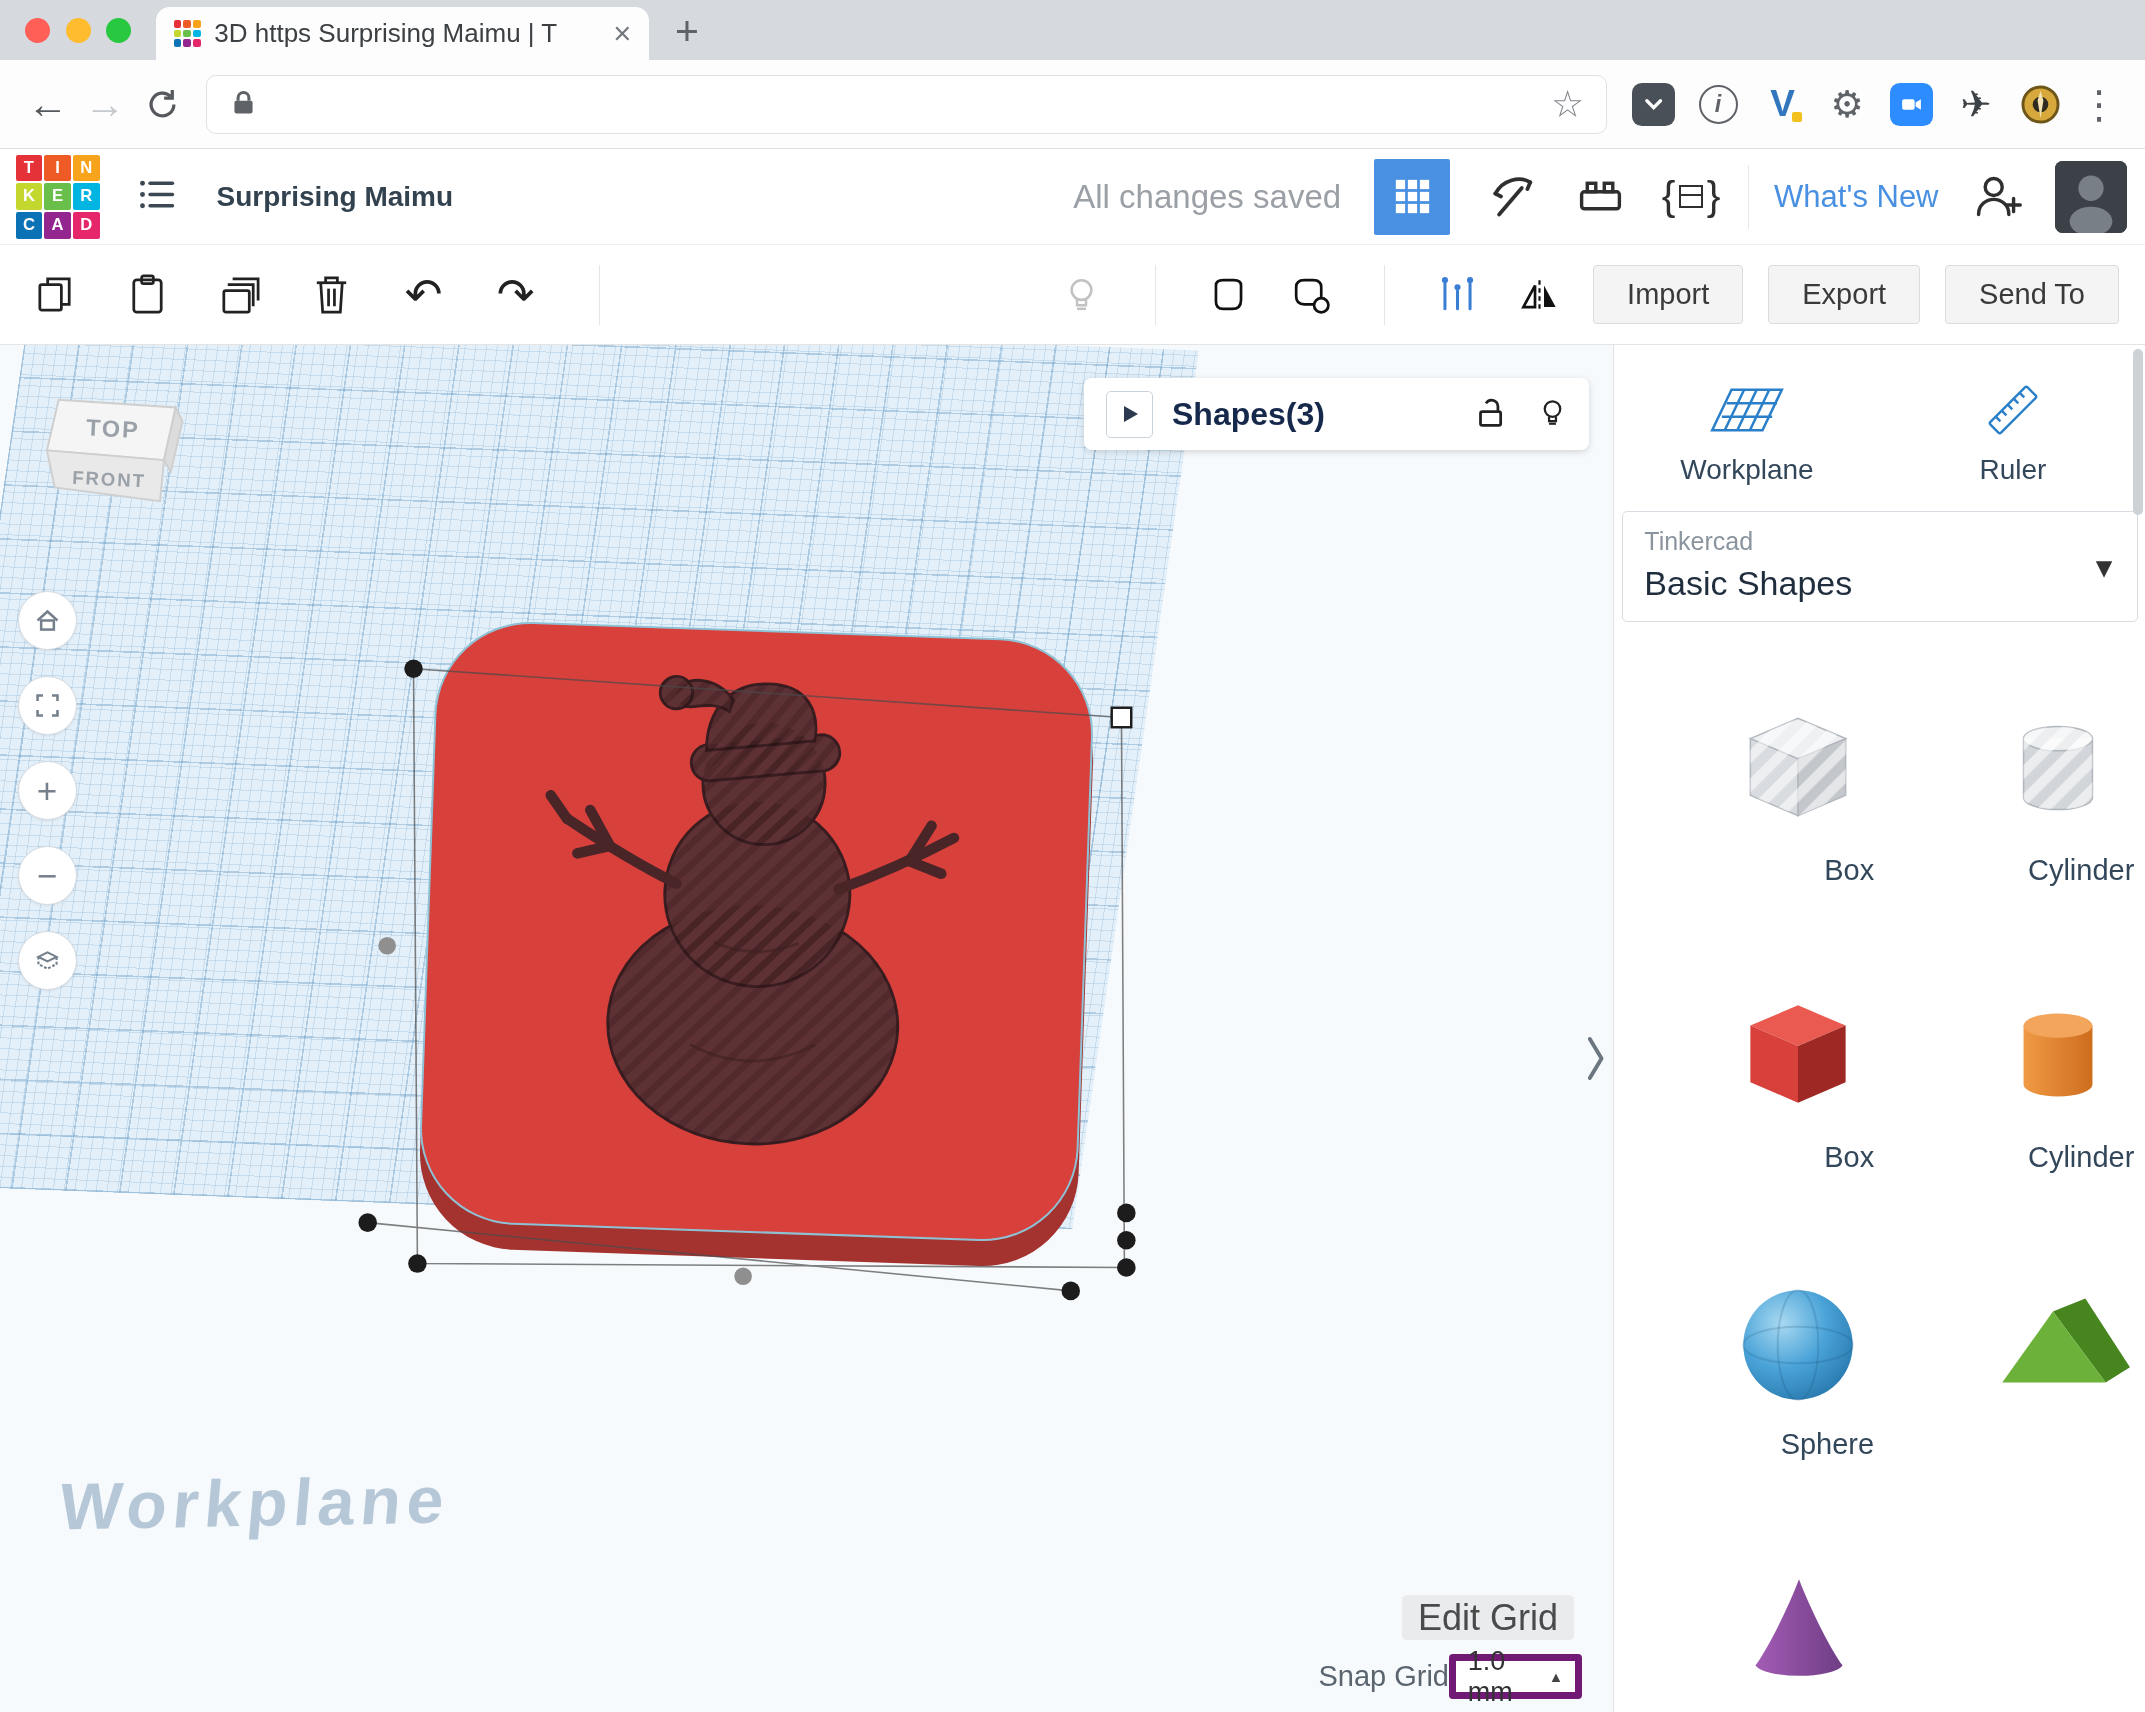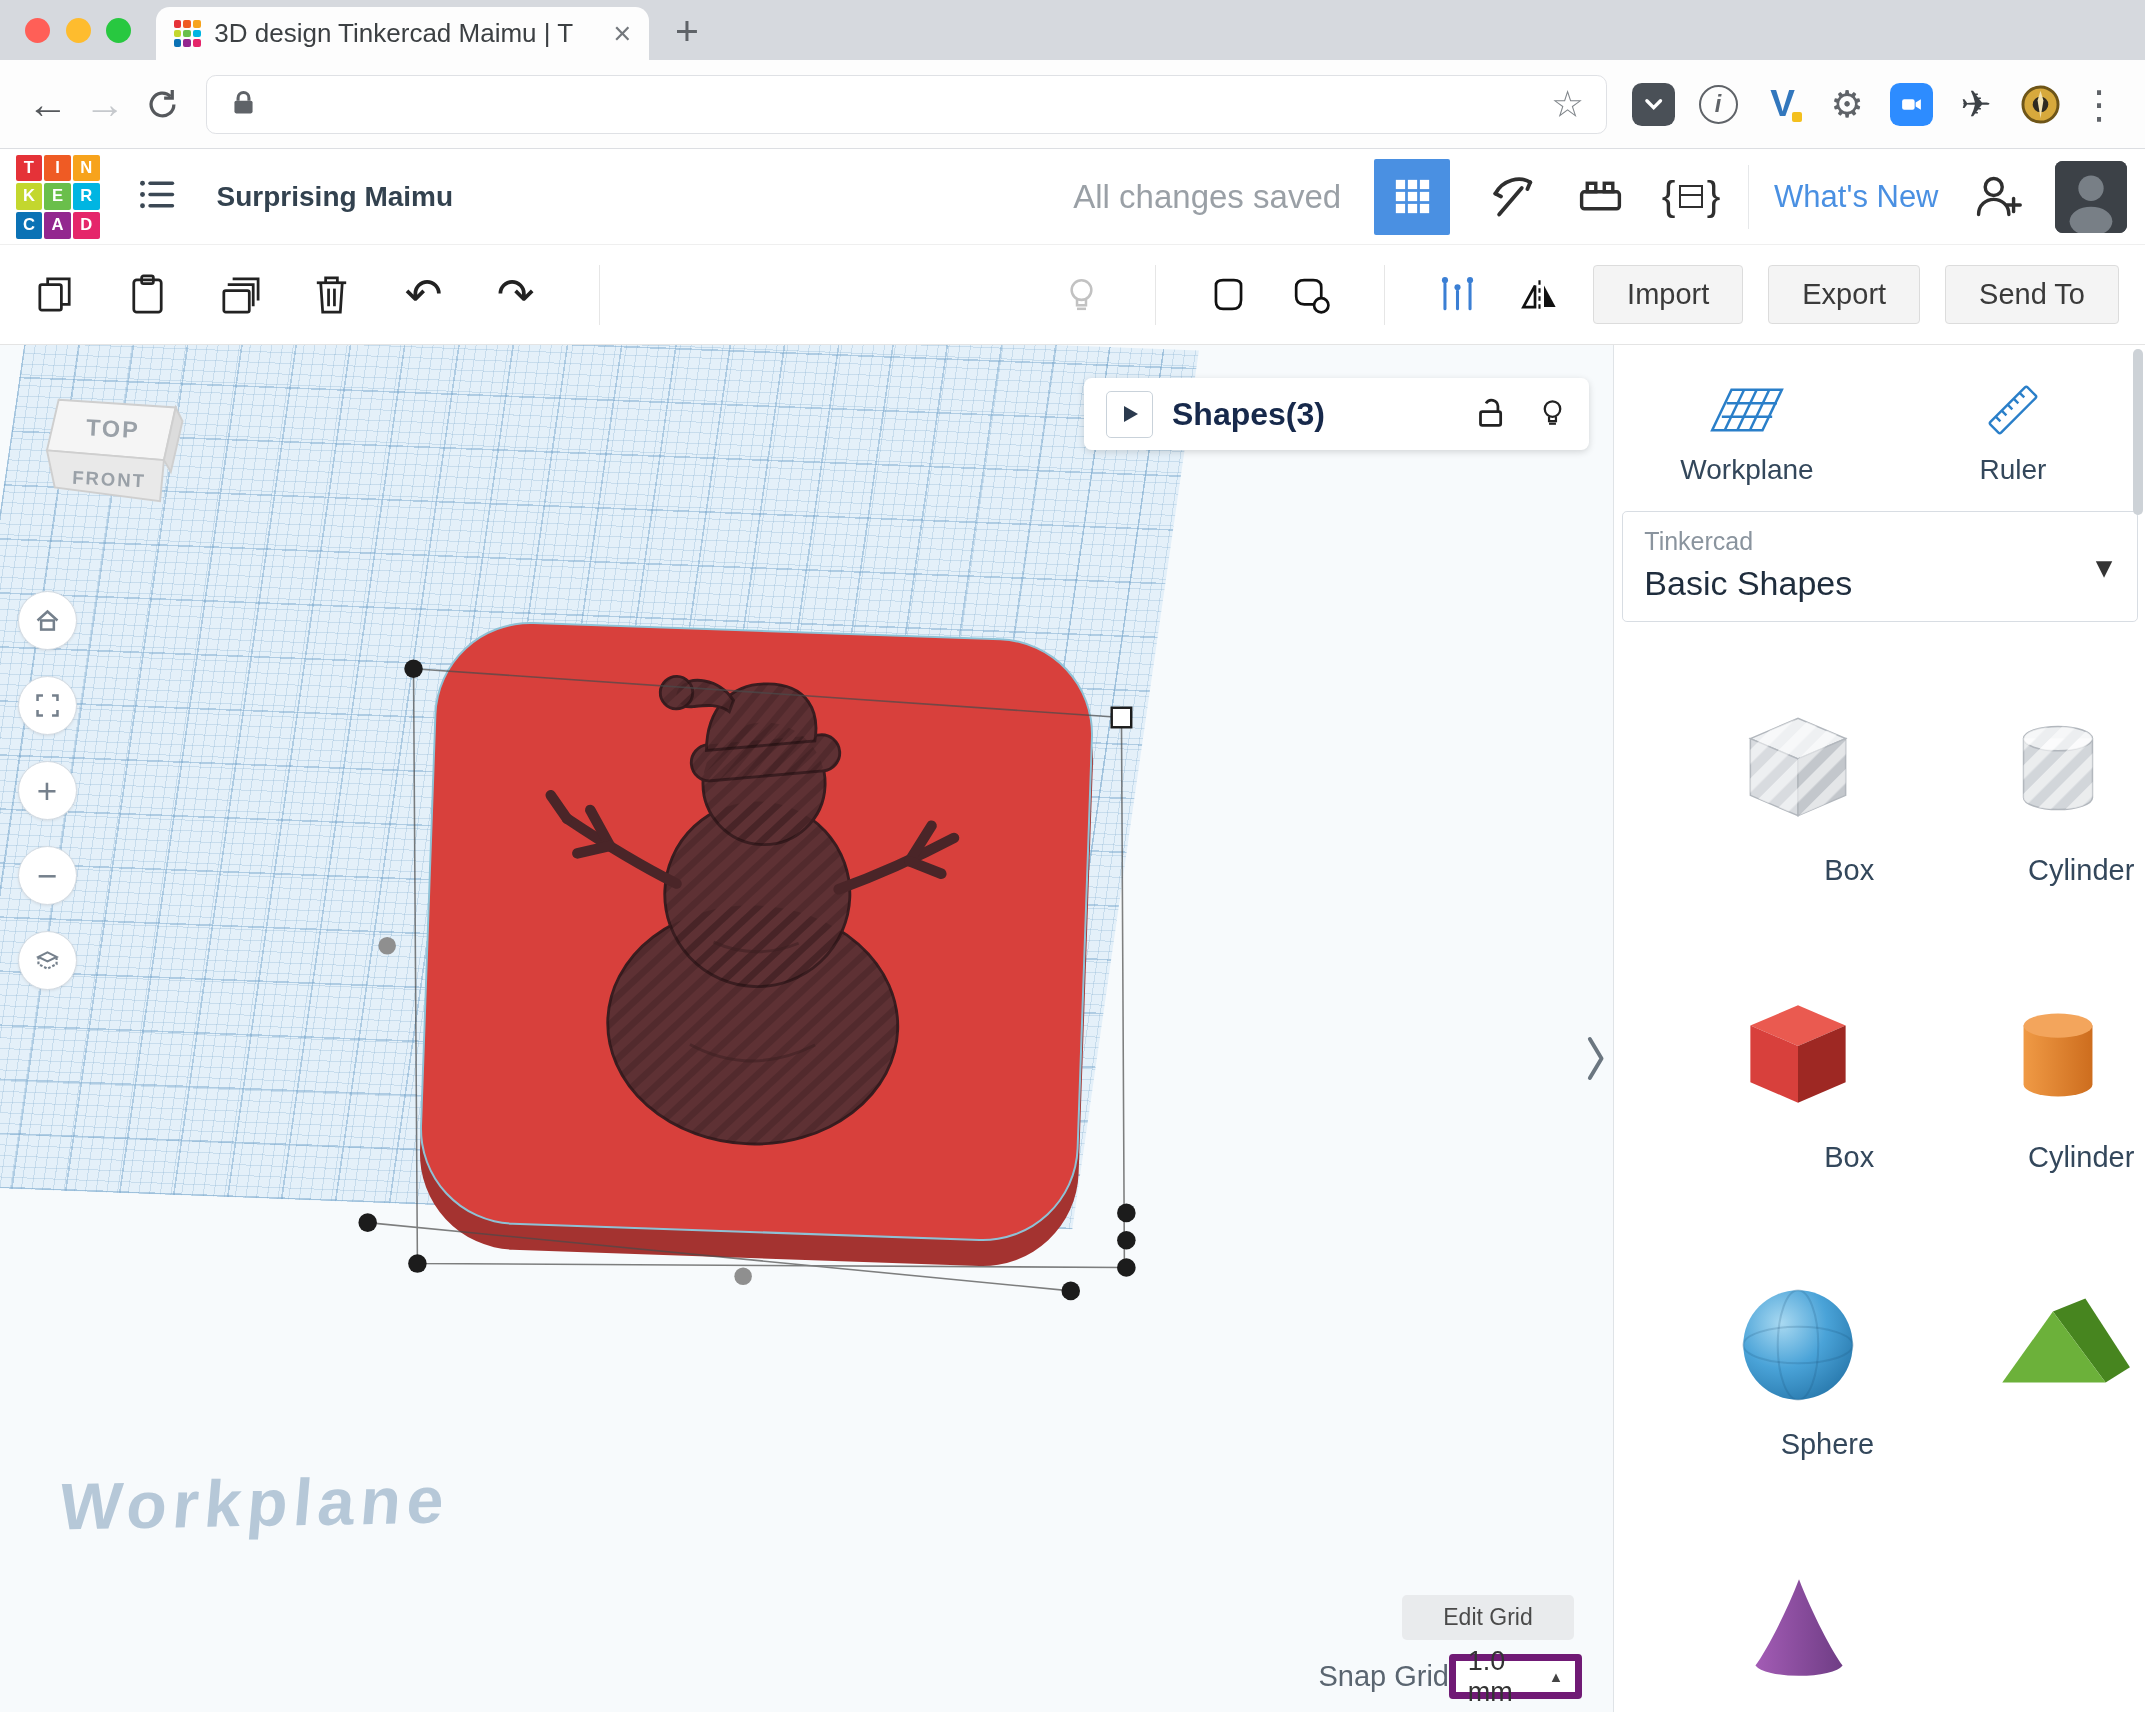--- a/index.html
+++ b/index.html
@@ -98,21 +98,21 @@
   .snowman{position:absolute;left:98px;top:25px;}
   .sm-base{fill:#5e3134;stroke:#3a1d20;stroke-width:3;}
   .sm-hatch{fill:url(#pat-hatch);stroke:none;}
   .sm-arms path{stroke:#4a2528;stroke-width:11;stroke-linecap:round;fill:none;}
   .sm-line{stroke:#3a1d20;stroke-width:3;fill:none;opacity:.5;}
 
   .handles{position:absolute;left:0;top:0;z-index:4;pointer-events:none;}
 
   
   .watermark{position:absolute;left:60px;top:1120px;font-size:66px;font-weight:700;letter-spacing:5.9px;color:#b6c8d8;transform:skewX(-6deg) rotate(-1deg);z-index:1;}
-  .edit-grid{position:absolute;left:1402px;top:1250px;width:172px;height:45px;background:#e9ebed;border-radius:4.9px;display:flex;align-items:center;justify-content:center;font-size:23px;color:#4a4a4a;z-index:6;text-align:right;}
+  .edit-grid{position:absolute;left:1402px;top:1250px;width:172px;height:45px;background:#e9ebed;border-radius:4.9px;display:flex;align-items:center;justify-content:center;font-size:36px;color:#4a4a4a;z-index:6;text-align:right;}
   .snap-row{position:absolute;right:31px;top:1309px;display:flex;align-items:center;z-index:6;}
   .snap-label{font-size:29px;color:#5a6570;}
   .snap-select{width:133px;height:45px;border:7px solid #701a75;border-radius:3.9px;background:#fff;display:flex;align-items:center;padding:0 11.7px;box-sizing:border-box;}
   .snap-value{font-size:27px;color:#333;}
   .snap-caret{margin-left:auto;font-size:14.6px;color:#444;}
   .collapse-tab{position:absolute;right:2px;top:681px;width:31px;height:64px;display:flex;align-items:center;justify-content:center;z-index:6;}
 
   
   .side-top{display:flex;padding-top:35px;}
   .side-tool{width:50%;display:flex;flex-direction:column;align-items:center;gap:13.7px;}
@@ -166,21 +166,21 @@
         <span class="c0"></span>
           <span class="c1"></span>
           <span class="c2"></span>
         <span class="c3"></span>
           <span class="c4"></span>
           <span class="c5"></span>
         <span class="c6"></span>
           <span class="c7"></span>
           <span class="c8"></span>
       </span>
-      <span class="tab-title">3D design Tinkercad Maimu | T</span>
+      <span class="tab-title">3D https Surprising Maimu | T</span>
       <span class="tab-close">×</span>
     </div>
     <span class="newtab">+</span>
   </div>
 
   <div class="navbar">
     <span class="nav-btn">←</span>
     <span class="nav-btn disabled">→</span>
     <span class="nav-btn">
       <svg viewBox="0 0 48 48" width="39" height="39">

